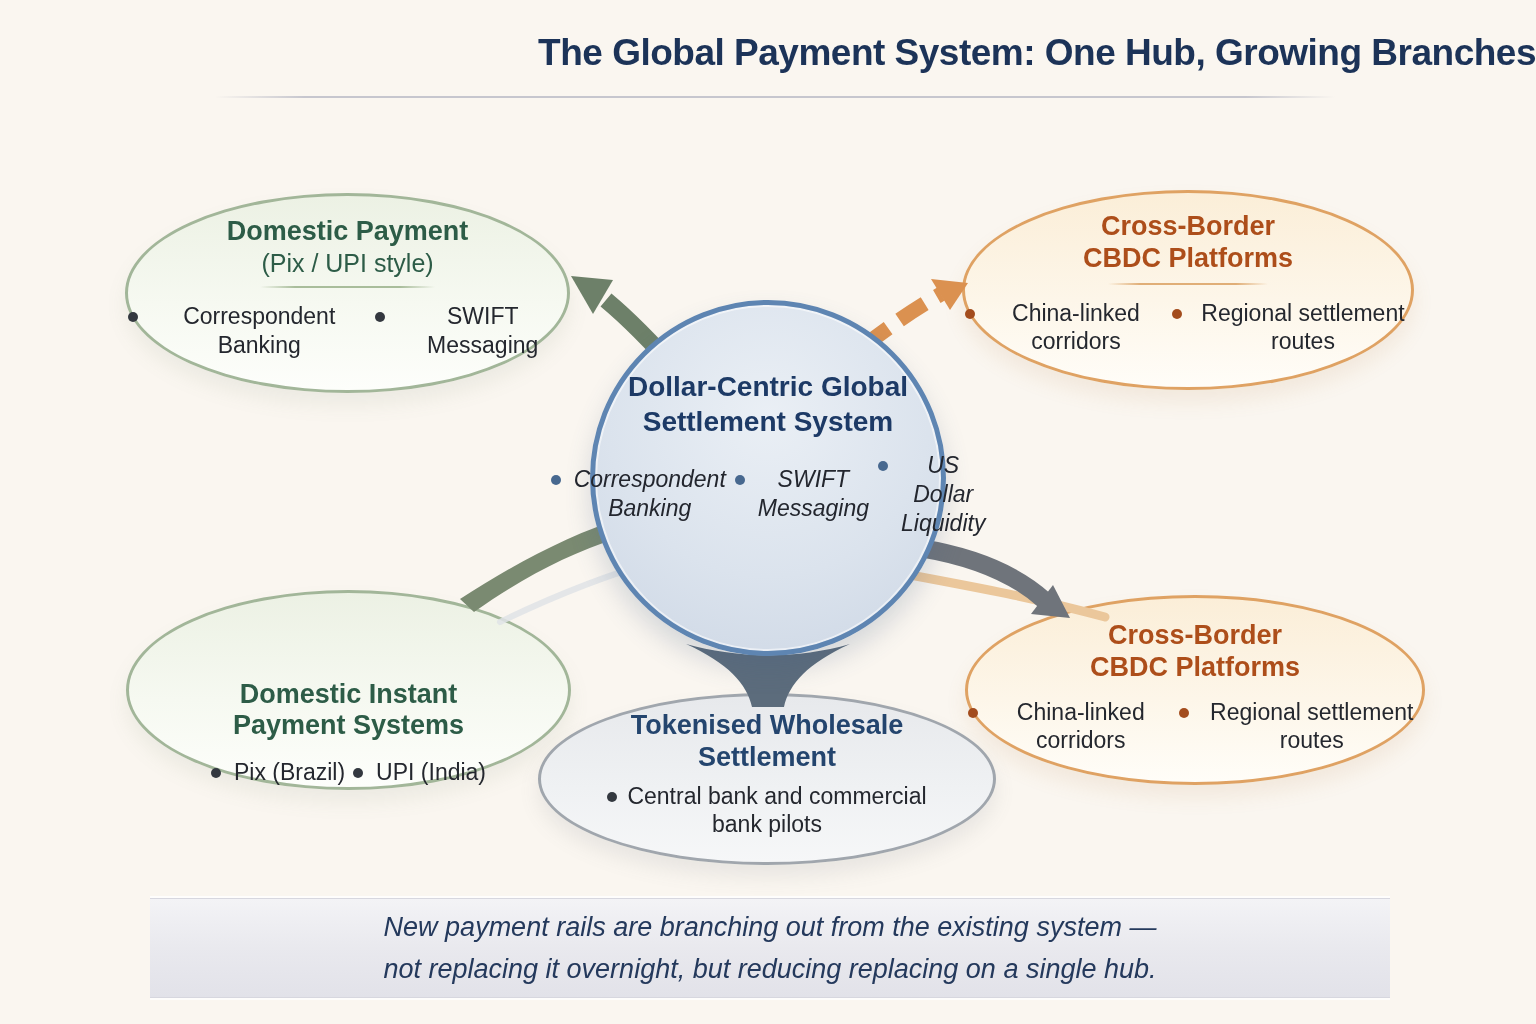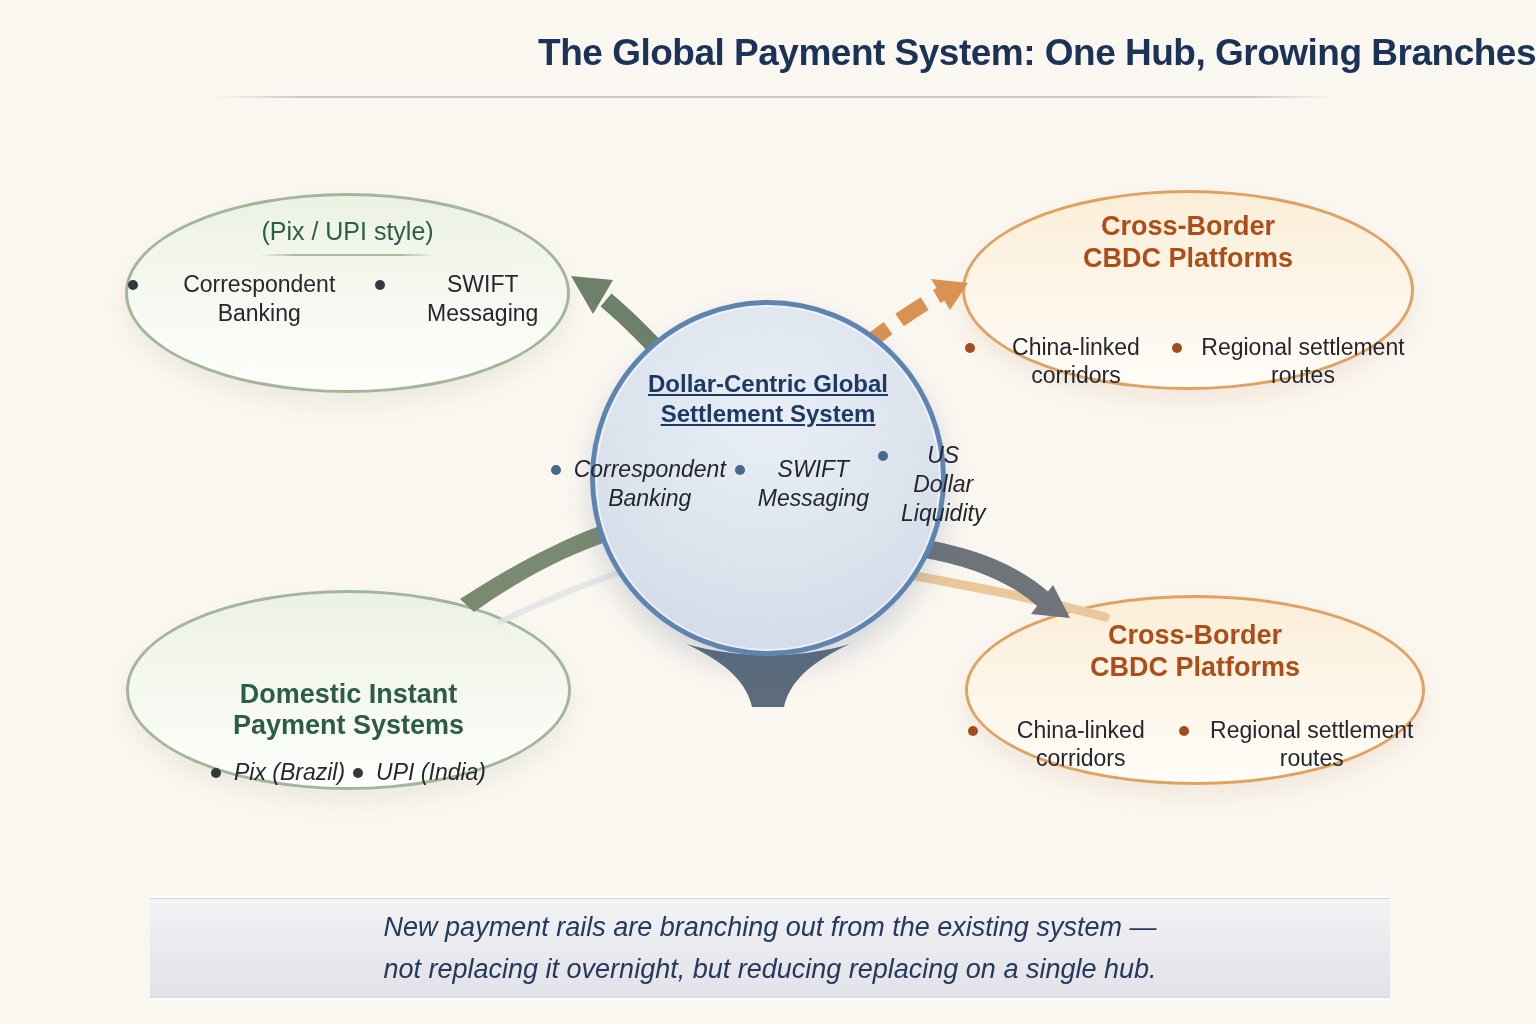--- a/index.html
+++ b/index.html
@@ -14,33 +14,33 @@
 
   
   .arrows{position:absolute;inset:0;z-index:3;pointer-events:none;}
 
   
   .node{position:absolute;border-radius:50%;box-sizing:border-box;z-index:2;
     display:flex;flex-direction:column;align-items:center;text-align:center;}
   .node.green{border:3px solid #a2b699;background:linear-gradient(180deg,#ecf1e4 0%,#f6f9f1 55%,#fdfefb 100%);
     box-shadow:0 12px 20px rgba(120,135,105,0.10);}
   .node.orange{border:3px solid #dfa263;background:linear-gradient(180deg,#fbeed8 0%,#fdf6e9 55%,#fffdf8 100%);
-    box-shadow:0 12px 20px rgba(190,140,80,0.12);gap:18px;}
+    box-shadow:0 12px 20px rgba(190,140,80,0.12);}
   .node.gray{border:3px solid #a0a6ad;background:linear-gradient(180deg,#e7e9ec 0%,#eff1f3 55%,#f6f7f8 100%);
     box-shadow:0 12px 20px rgba(110,115,125,0.12);}
   .node.hub{border:5px solid #5e85b2;z-index:4;
     background:radial-gradient(circle at 50% 32%,#eaeff5 0%,#dbe3ed 55%,#ccd6e4 100%);
     box-shadow:0 14px 26px rgba(70,95,130,0.20), inset 0 0 0 2px rgba(255,255,255,0.55);}
 
   .node-title{font-weight:bold;font-size:27px;line-height:1.18;margin:0 auto;}
   .node-sub{font-size:25px;line-height:1.2;}
   .green .node-title,.green .node-sub{color:#2d5c47;}
   .orange .node-title{color:#ad4e1a;}
   .gray .node-title{color:#24456e;}
-  .hub .node-title{color:#1d3a66;font-size:24px;line-height:1.25;max-width:285px;text-decoration:underline;}
+  .hub .node-title{color:#1d3a66;font-size:28px;line-height:1.25;max-width:285px;}
 
   .head-rule{height:2px;margin:8px auto 4px;}
   .green .head-rule{width:175px;background:linear-gradient(90deg,rgba(170,190,155,0),#a9bd9b 20%,#a9bd9b 80%,rgba(170,190,155,0));}
   .orange .head-rule{width:160px;background:linear-gradient(90deg,rgba(225,175,120,0),#e0ae77 20%,#e0ae77 80%,rgba(225,175,120,0));}
 
   ul.bullets{list-style:none;margin:10px 0 0;padding:0;display:flex;flex-direction:row;gap:8px;align-items:flex-start;}
   ul.bullets li{display:flex;align-items:baseline;gap:13px;font-size:23px;color:#24272e;line-height:1.25;}
   .dot{width:10px;height:10px;border-radius:50%;background:#33383f;flex:0 0 auto;position:relative;top:-2px;}
   .orange .dot{background:#a34c1d;}
   .hub .dot{background:#47688f;}
@@ -90,20 +90,21 @@
     <polygon points="968,283 950,310 931,279" fill="#db9150"></polygon>
 
     <path d="M 905 574 C 975 587 1040 599 1105 617" fill="none" stroke="#ebc79b" stroke-width="9" stroke-linecap="round"></path>
     <path d="M 920 548 C 975 557 1015 574 1044 600" fill="none" stroke="#6f747b" stroke-width="18"></path>
     <polygon points="1070,618 1031,614 1053,585" fill="#6f747b"></polygon>
 
     <path d="M 686 644 C 740 659 798 659 850 644 C 808 663 789 684 784 707 L 752 707 C 747 684 728 663 686 644 Z" fill="#5c6c7c"></path>
   </svg>
 
   <section class="node green n-tl">
+    <div class="node-title">Domestic Payment</div>
     <div class="node-sub">(Pix / UPI style)</div>
     <div class="head-rule"></div>
     <ul class="bullets">
       <li>
           <span class="dot"></span>
           <span>Correspondent Banking</span>
         </li>
       <li>
           <span class="dot"></span>
           <span>SWIFT Messaging</span>
@@ -139,21 +140,21 @@
         </li>
       <li>
           <span class="dot"></span>
           <span>US Dollar Liquidity</span>
         </li>
     </ul>
   </section>
 
   <section class="node green n-bl">
     <div class="node-title w280">Domestic Instant Payment Systems</div>
-    <ul class="bullets" style="margin-top:16px;font-style:italic;">
+    <ul class="bullets" style="margin-top:16px;">
       <li>
           <span class="dot"></span>
           <span>Pix (Brazil)</span>
         </li>
       <li>
           <span class="dot"></span>
           <span>UPI (India)</span>
         </li>
     </ul>
   </section>
@@ -165,19 +166,25 @@
           <span class="dot"></span>
           <span>China-linked corridors</span>
         </li>
       <li>
           <span class="dot"></span>
           <span>Regional settlement routes</span>
         </li>
     </ul>
   </section>
 
+  <section class="node gray n-bc">
+    <div class="node-title w320">Tokenised Wholesale Settlement</div>
+    <ul class="bullets" style="align-items:center;margin-top:8px;">
+      <li class="centered-li"><span class="dot"></span><span>Central bank and commercial bank pilots</span></li>
+    </ul>
+  </section>
 
   <div class="footer-band">
     <div class="footer-line">New payment rails are branching out from the existing system —</div>
     <div class="footer-line">not replacing it overnight, but reducing replacing on a single hub.</div>
   </div>
 
 </div>
 
 </body></html>

